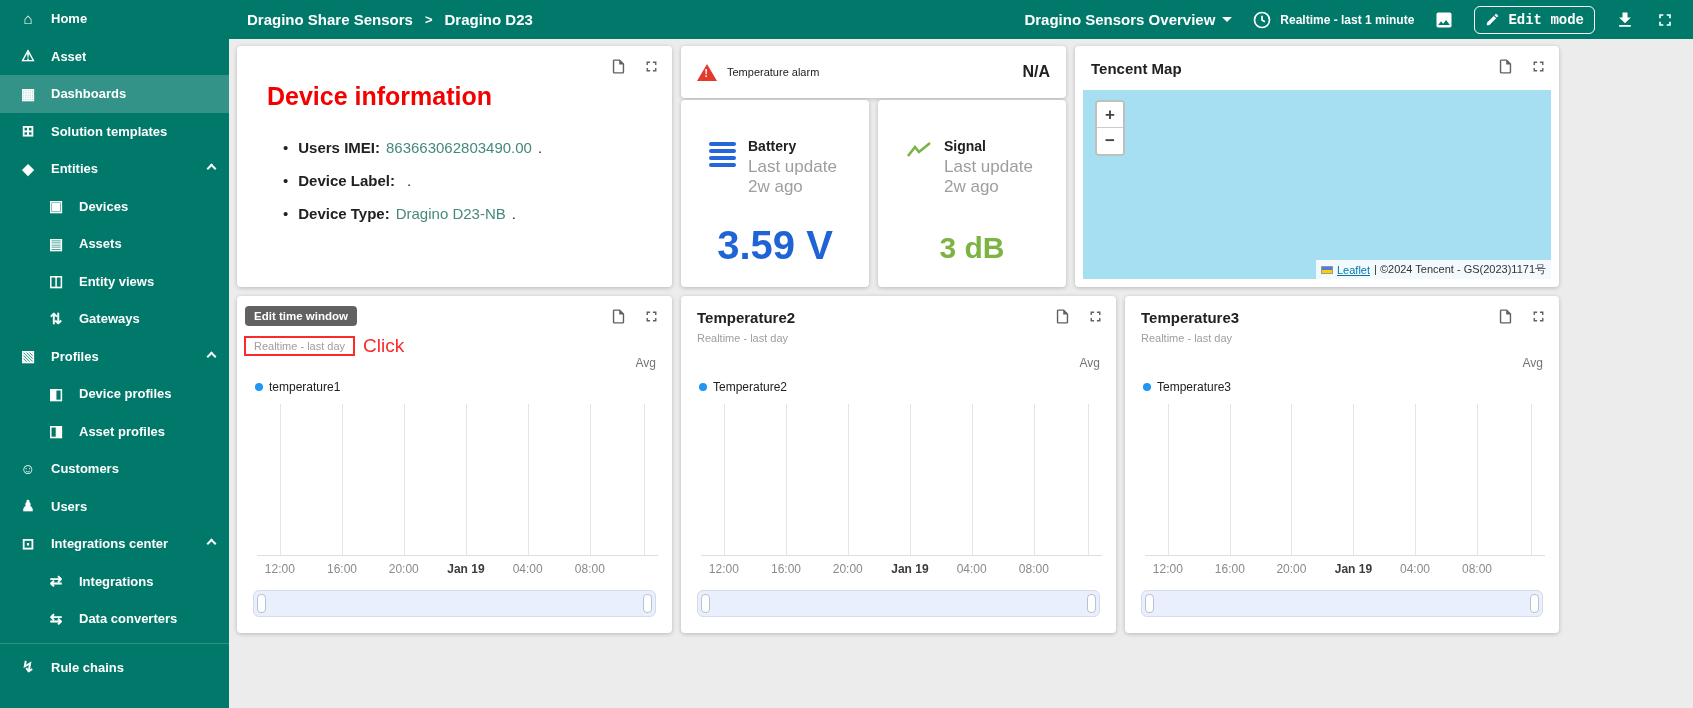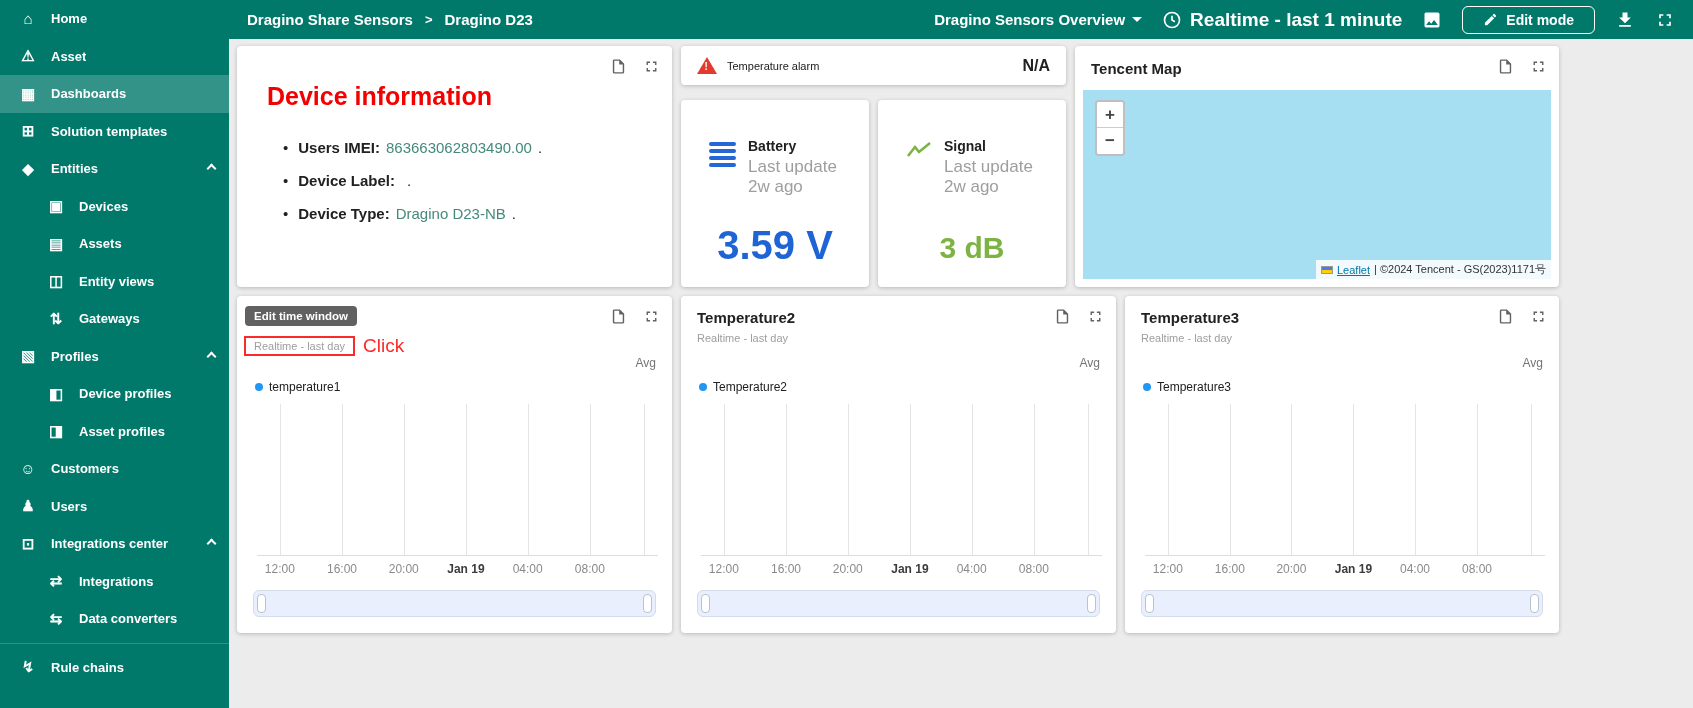--- a/index.html
+++ b/index.html
@@ -16,24 +16,24 @@
   .chev-up { margin-left:auto; width:7px; height:7px; border-left:2px solid #fff; border-top:2px solid #fff; transform:rotate(45deg); flex:0 0 auto; }
   .nav-divider { height:1px; background:rgba(255,255,255,0.18); margin:5px 0; }
 
   
   .topbar { position:absolute; left:229px; top:0; right:0; height:39px; background:#00796B; color:#fff; display:flex; align-items:center; padding:0 18px; gap:20px; z-index:2; }
   .breadcrumb { display:flex; align-items:center; gap:12px; font-size:15px; font-weight:700; }
   .crumb-sep { font-size:13px; font-weight:700; }
   .tb-spacer { flex:1; }
   .dash-select { display:flex; align-items:center; gap:7px; font-size:15px; font-weight:700; cursor:pointer;margin-left:23px; }
   .caret-down { width:0; height:0; border-left:5px solid transparent; border-right:5px solid transparent; border-top:5px solid #fff; }
-  .tw-btn { display:flex; align-items:center; gap:8px; font-size:19px; font-weight:700; cursor:pointer; }
+  .tw-btn { display:flex; align-items:center; gap:8px; font-size:12px; font-weight:700; cursor:pointer; }
   .hicon { width:20px; height:20px; display:inline-flex; }
   .hicon svg { width:100%; height:100%; }
-  .edit-btn { display:flex; align-items:center; gap:8px; border:1px solid #fff; border-radius:6px; padding:5px 20px; font-size:14px; font-weight:700; cursor:pointer; background:transparent; color:#fff; }
+  .edit-btn { display:flex; align-items:center; gap:8px; border:1px solid #fff; border-radius:6px; padding:5px 10px; font-size:14px; font-weight:700; cursor:pointer; background:transparent; color:#fff;font-family:Liberation Mono, monospace; }
   .edit-btn svg { width:15px; height:15px; }
 
   
   .main { position:absolute; left:229px; top:39px; right:0; bottom:0; background:#ececec; }
   .card { position:absolute; background:#fff; border-radius:4px; box-shadow:0 1px 4px rgba(0,0,0,0.22); }
   .card-actions { position:absolute; top:12px; right:12px; display:flex; gap:16px; z-index:4; }
   .icon-btn { width:17px; height:17px; cursor:pointer; display:inline-flex; }
   .icon-btn svg { width:100%; height:100%; fill:#616161; }
 
   
@@ -254,21 +254,21 @@
         </div>
         <div class="devinfo-row">
           <span class="bullet">•</span>
           <span class="devinfo-label">Device Type:</span>
           <span class="devinfo-value">Dragino D23-NB</span>
           <span class="devinfo-suffix">.</span>
         </div>
       </div>
     </section>
 
-    <section class="card alarm-card" style="left:452px; top:7px; width:385px; height:39px;">
+    <section class="card alarm-card" style="left:452px; top:7px; width:385px; height:52px;">
       <span class="warn-tri"></span>
       <span class="alarm-label">Temperature alarm</span>
       <span class="alarm-value">N/A</span>
     </section>
 
     <section class="card" style="left:452px; top:61px; width:188px; height:187px;">
       <div class="metric-head">
         <span class="bars-icon">
             <i></i>
             <i></i>

